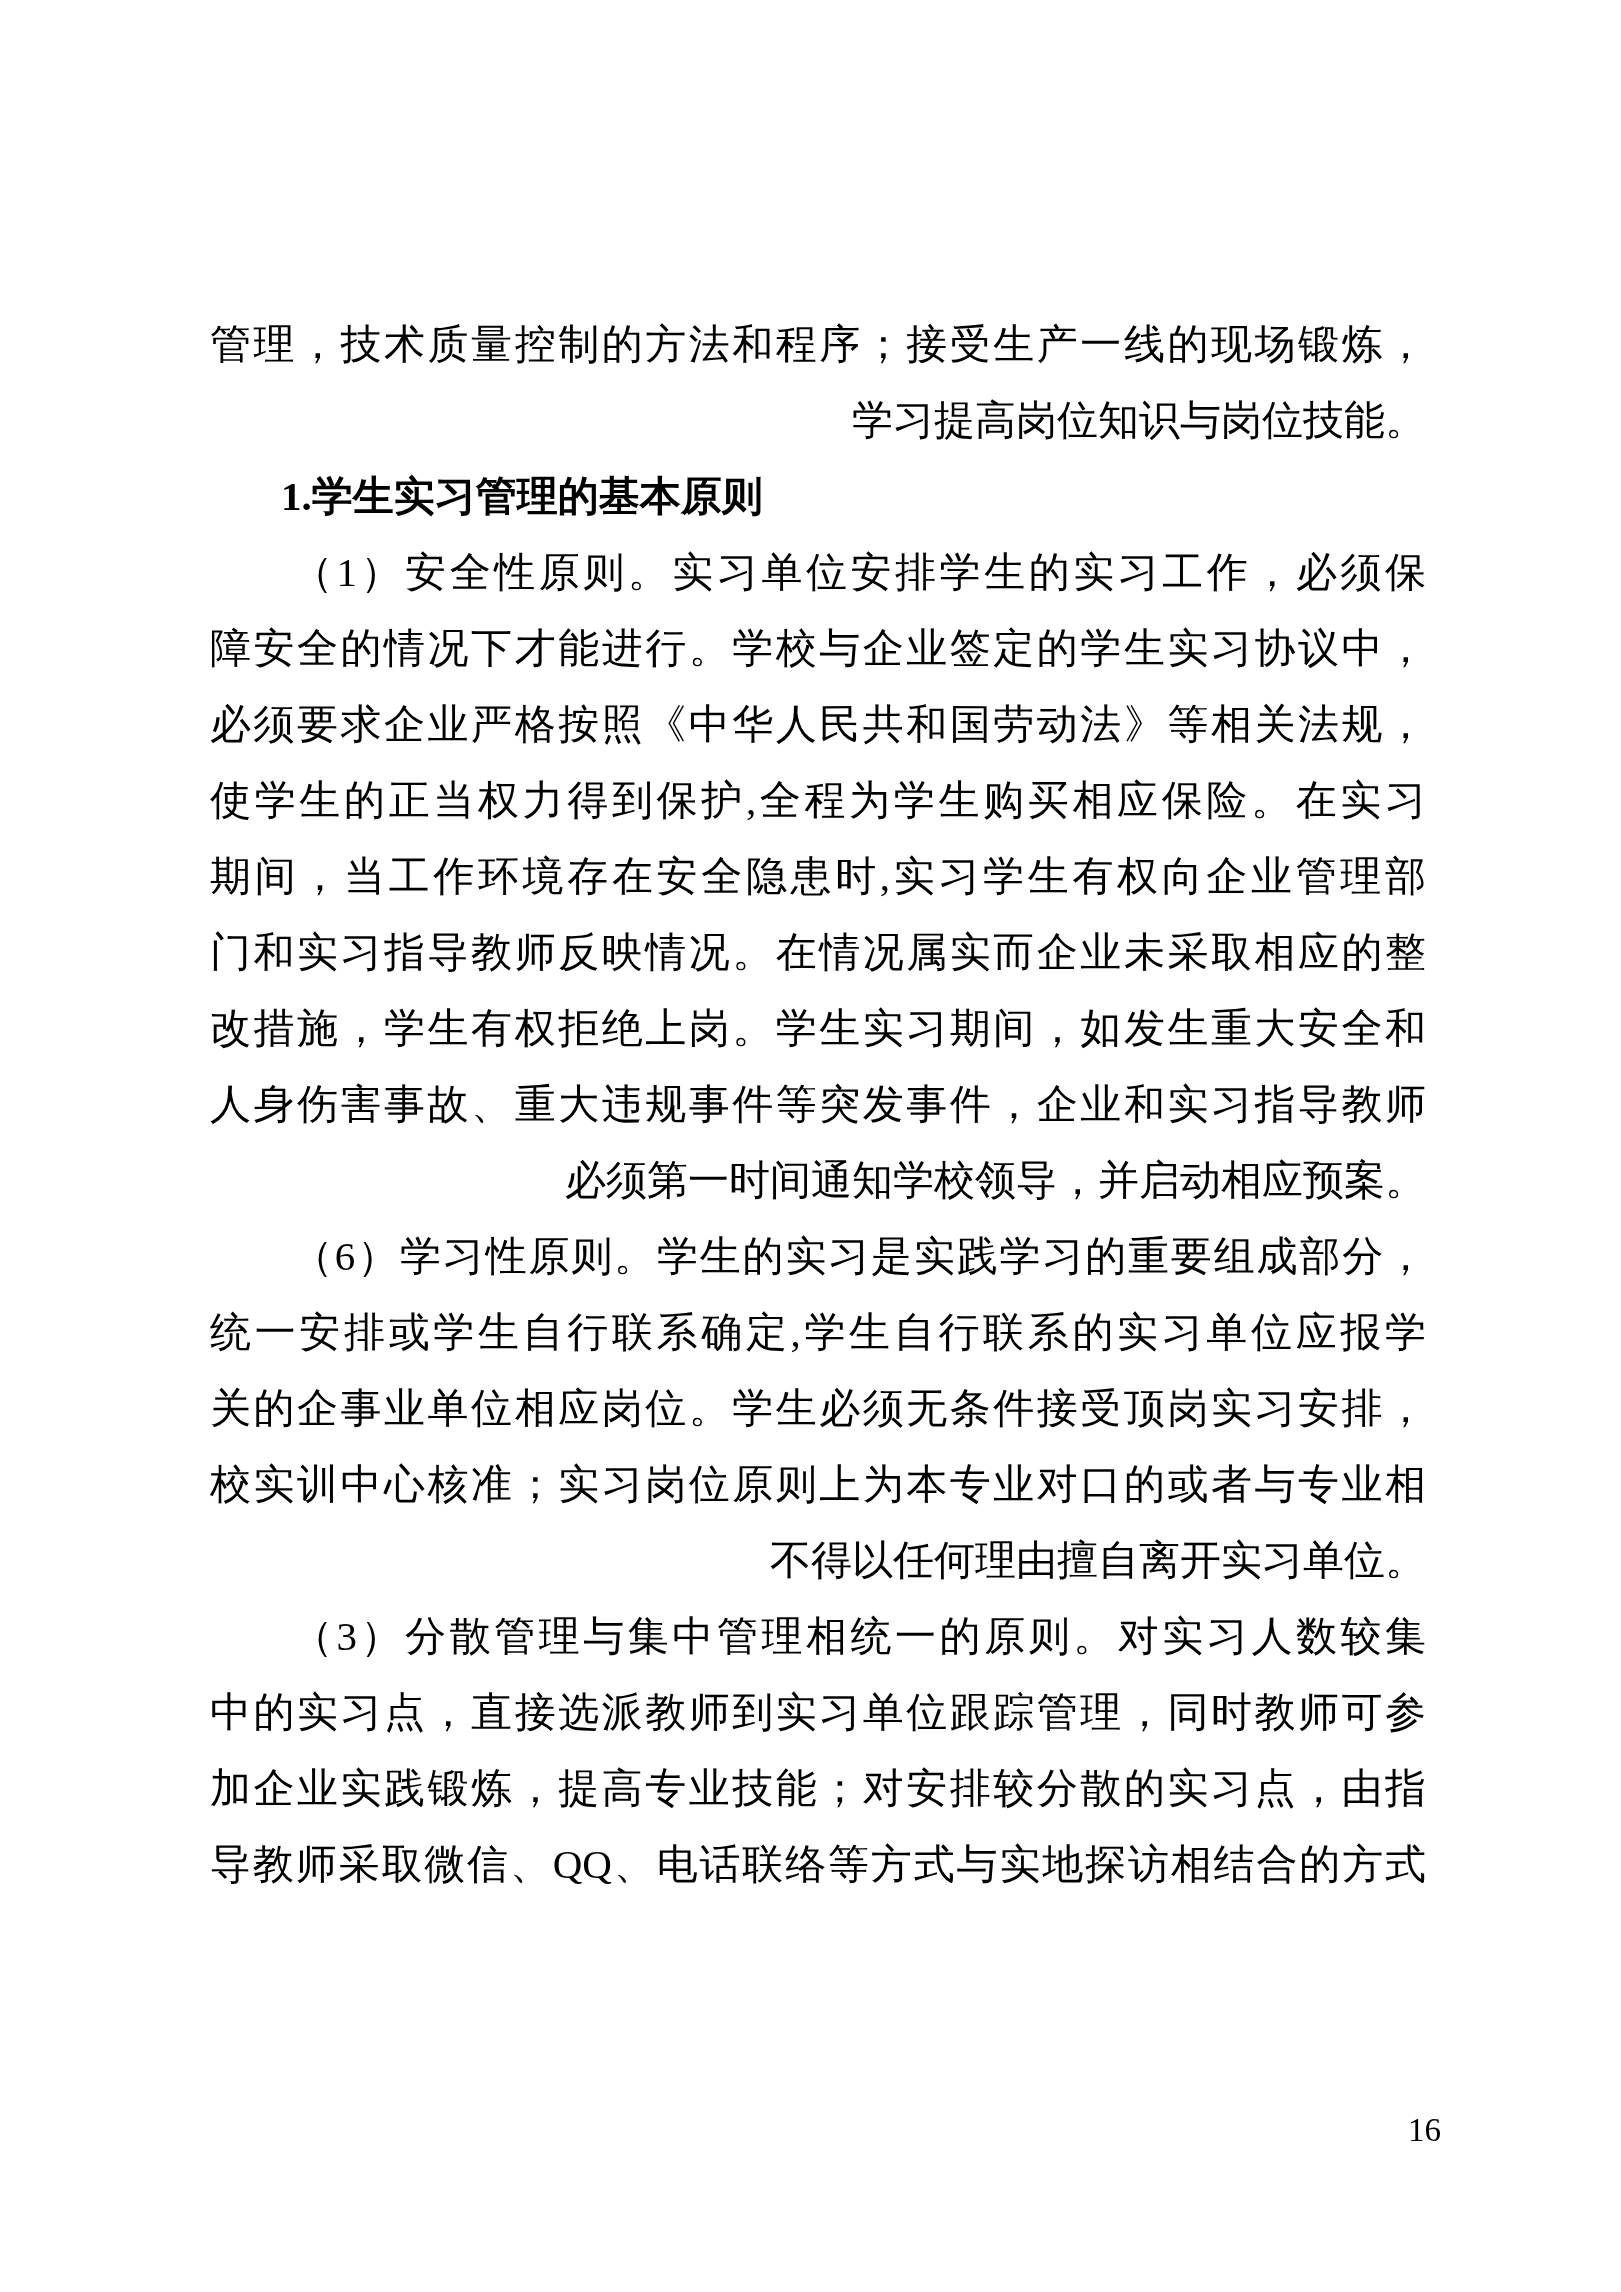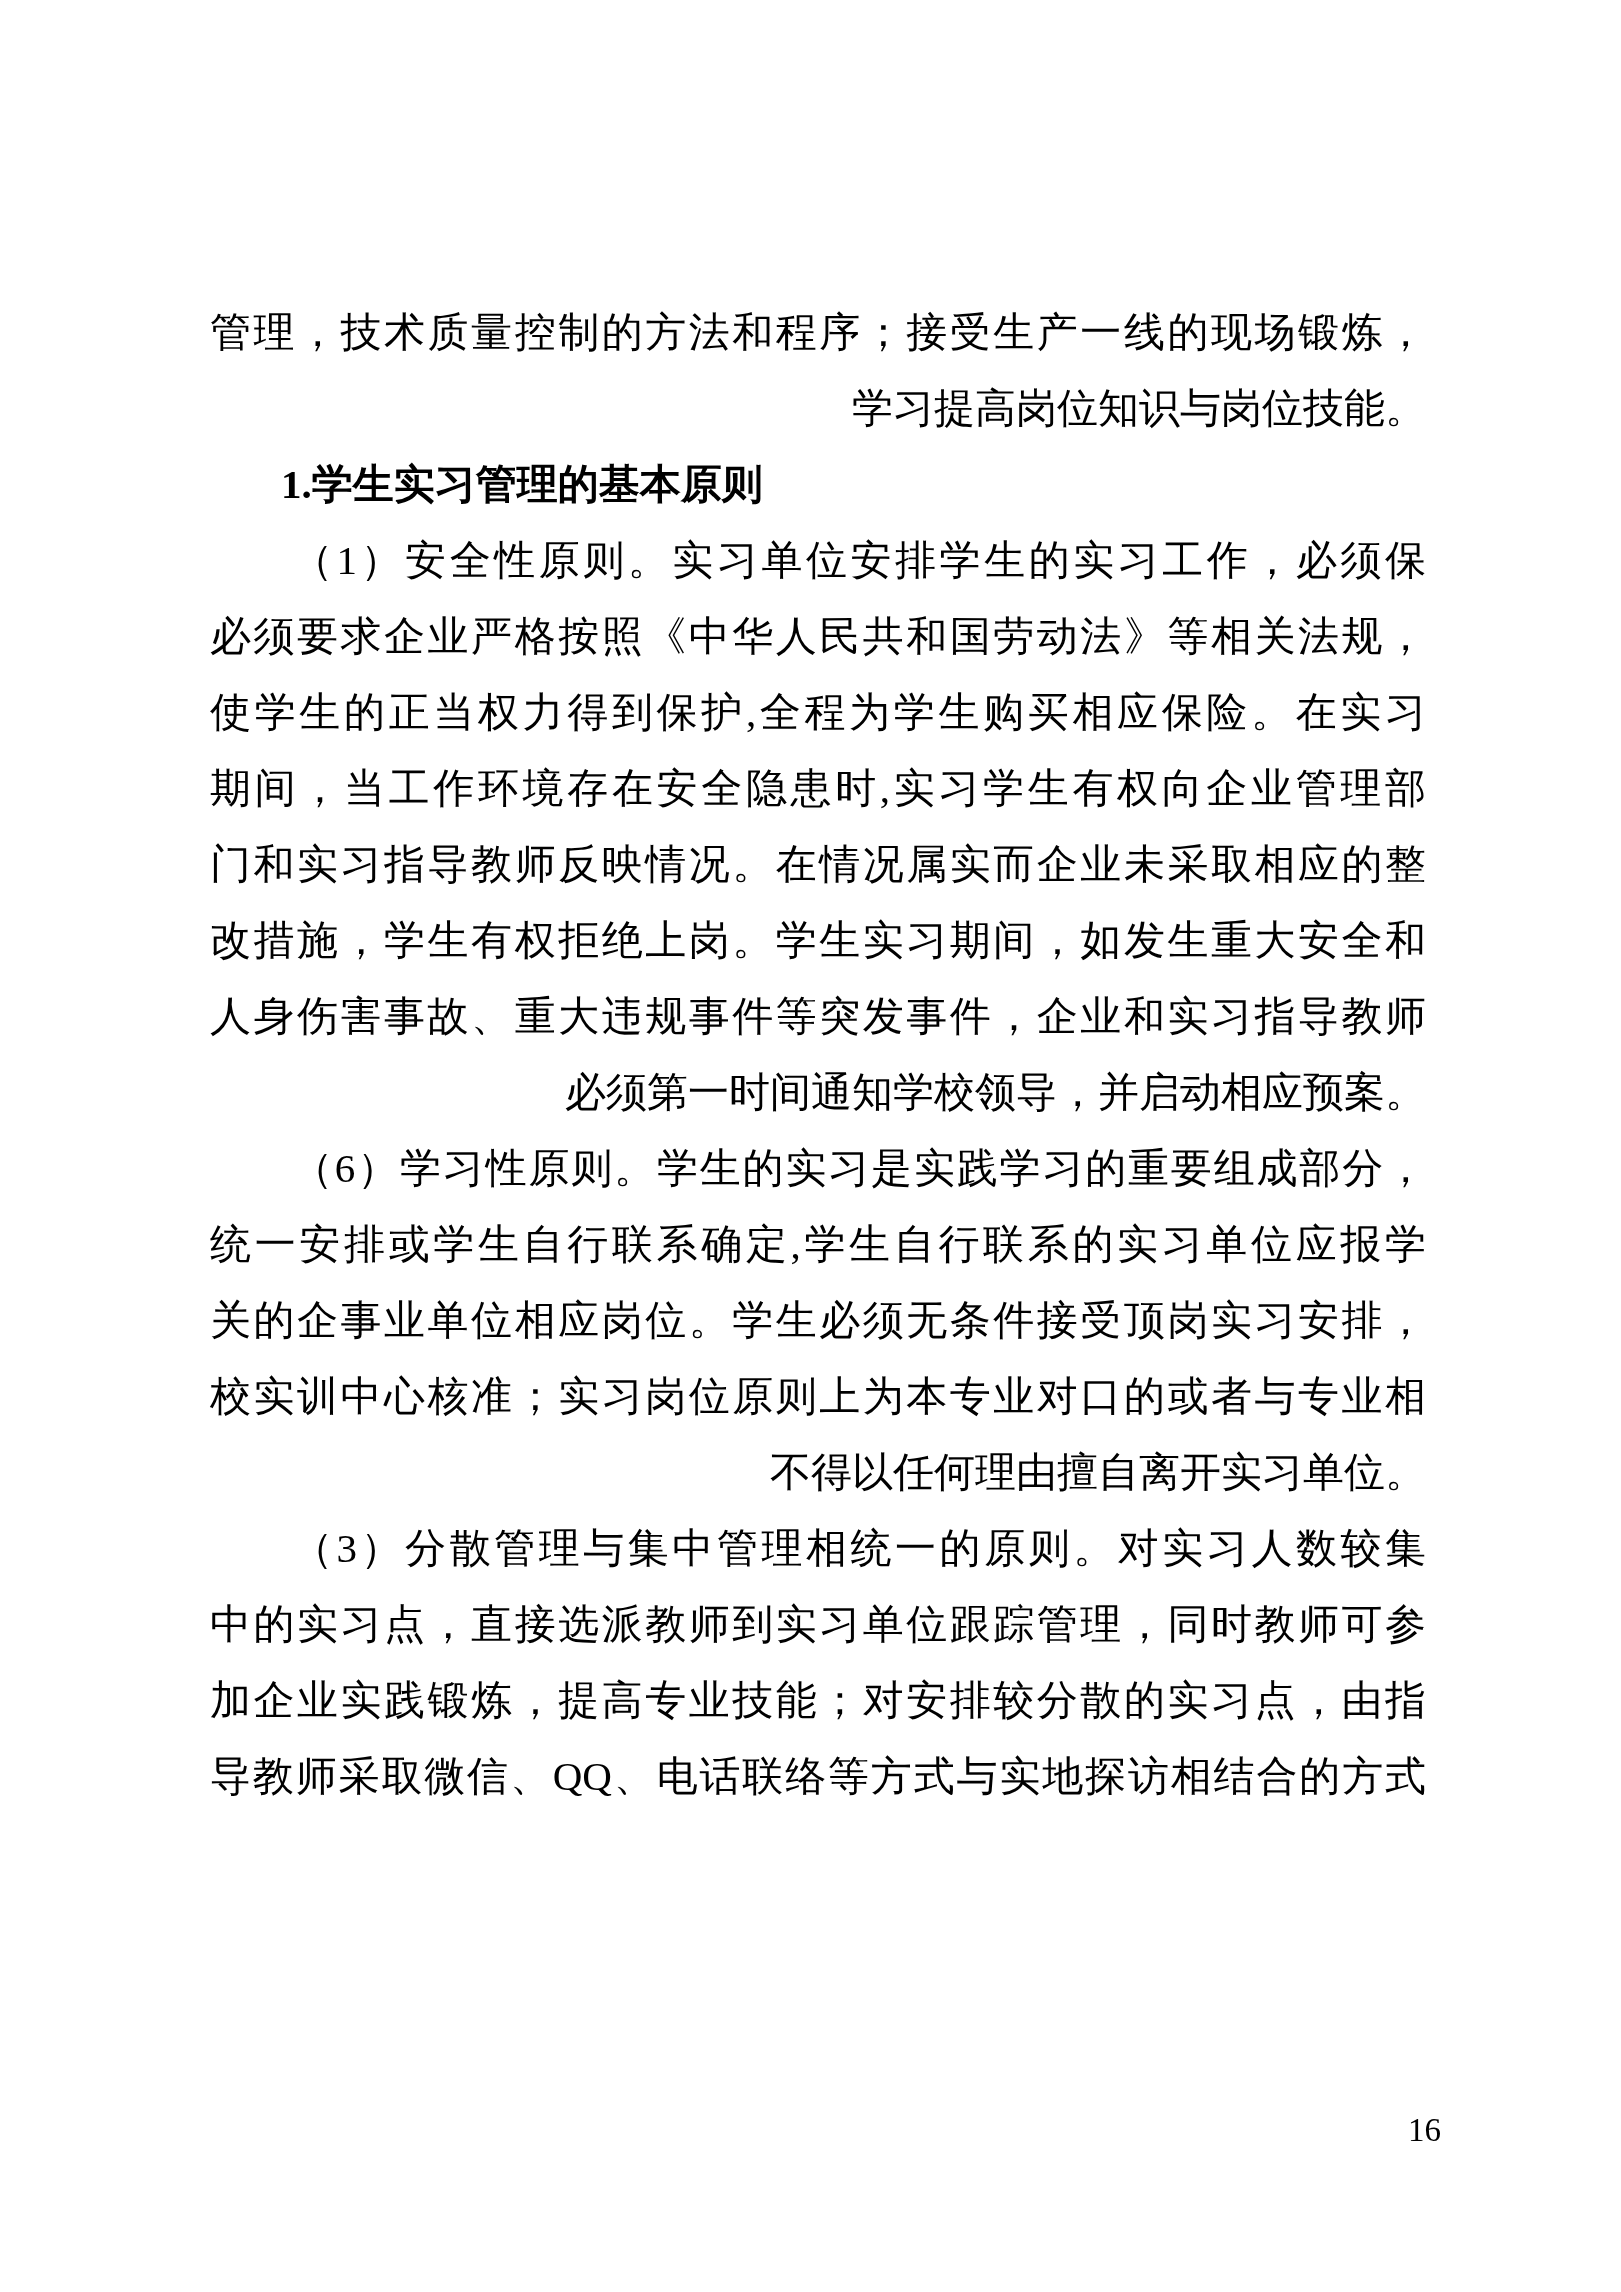--- a/index.html
+++ b/index.html
@@ -13,21 +13,21 @@
     height: 2293px;
     margin: 0 auto;
     background: #ffffff;
     font-family: "Liberation Serif", "DejaVu Serif", serif;
     color: #000000;
     overflow: hidden;
   }
   .text-block {
     position: absolute;
     left: 210px;
-    top: 294px;
+    top: 306px;
     width: 1216px;
   }
   .line {
     height: 76px;
     line-height: 76px;
     font-size: 41px;
     color: #000000;
     letter-spacing: 0px;
     white-space: nowrap;
   }
@@ -61,20 +61,21 @@
 </style>
 </head>
 <body>
 
 <div class="page">
   <div class="text-block">
       <div class="line cont">管理，技术质量控制的方法和程序；接受生产一线的现场锻炼，</div>
       <div class="line end">学习提高岗位知识与岗位技能。</div>
       <div class="line heading">1.学生实习管理的基本原则</div>
       <div class="line first">（1）安全性原则。实习单位安排学生的实习工作，必须保</div>
+      <div class="line cont">障安全的情况下才能进行。学校与企业签定的学生实习协议中，</div>
       <div class="line cont">必须要求企业严格按照《中华人民共和国劳动法》等相关法规，</div>
       <div class="line cont">使学生的正当权力得到保护,全程为学生购买相应保险。在实习</div>
       <div class="line cont">期间，当工作环境存在安全隐患时,实习学生有权向企业管理部</div>
       <div class="line cont">门和实习指导教师反映情况。在情况属实而企业未采取相应的整</div>
       <div class="line cont">改措施，学生有权拒绝上岗。学生实习期间，如发生重大安全和</div>
       <div class="line cont">人身伤害事故、重大违规事件等突发事件，企业和实习指导教师</div>
       <div class="line end">必须第一时间通知学校领导，并启动相应预案。</div>
       <div class="line first">（6）学习性原则。学生的实习是实践学习的重要组成部分，</div>
       <div class="line cont">统一安排或学生自行联系确定,学生自行联系的实习单位应报学</div>
       <div class="line cont">关的企事业单位相应岗位。学生必须无条件接受顶岗实习安排，</div>

